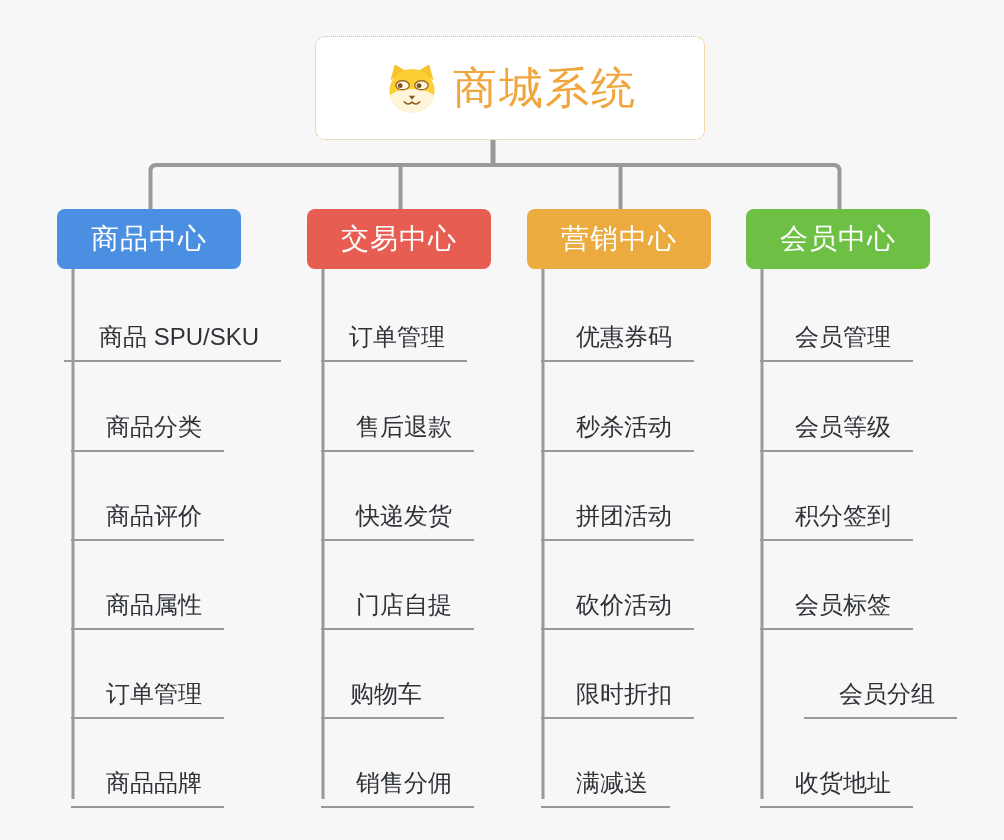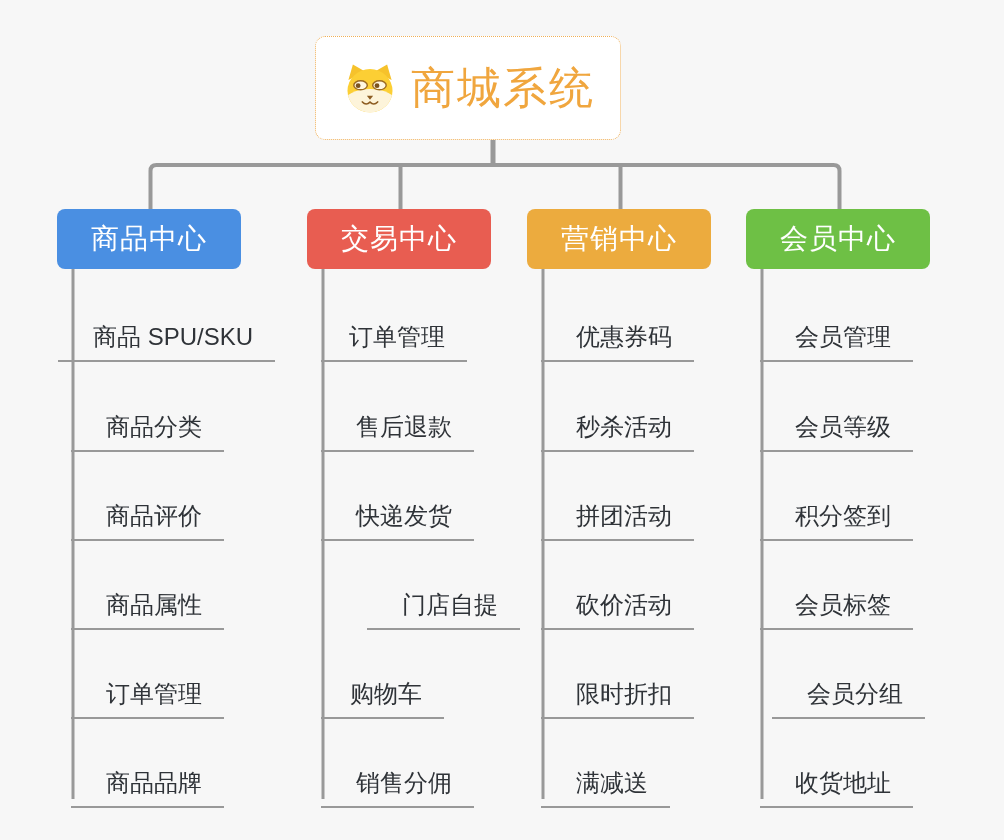--- a/index.html
+++ b/index.html
@@ -12,21 +12,21 @@
     width:1004px;height:840px;
     background:#f7f7f7;
     overflow:hidden;
   }
   svg.connectors{
     position:absolute;left:0;top:0;
     pointer-events:none;
   }
   .root-node{
     position:absolute;
-    left:315px;top:36px;width:306px;height:104px;
+    left:315px;top:36px;width:390px;height:104px;
     background:#ffffff;
     border:1px dotted #f0b058;
     border-radius:10px;
     display:flex;align-items:center;justify-content:center;
     gap:12px;
     box-sizing:border-box;
     cursor:pointer;
   }
   .root-title{
     color:#f0a63e;
@@ -91,21 +91,21 @@
       <path d="M28.5 38.5 h7 l-3.5 4.5 z" fill="#8d5c22"></path>
       <path d="M23.5 45.5 q4.2 4.5 8.5 0.2 q4.2 4.3 8.5 -0.2" stroke="#8d5c22" stroke-width="1.8" fill="none" stroke-linecap="round"></path>
     </svg>
     <span class="root-title">商城系统</span>
   </div>
 
   <div id="branches">
       <div class="branch-node" style="left: 57px; background: rgb(74, 143, 226);">
         <span>商品中心</span>
       </div>
-      <div class="leaf-item" style="left: 58px; top: 305px;">
+      <div class="leaf-item" style="left: 64px; top: 305px;">
         <span>商品 SPU/SKU</span>
       </div>
       <div class="leaf-item" style="left: 71px; top: 395px;">
         <span>商品分类</span>
       </div>
       <div class="leaf-item" style="left: 71px; top: 484px;">
         <span>商品评价</span>
       </div>
       <div class="leaf-item" style="left: 71px; top: 573px;">
         <span>商品属性</span>
@@ -121,21 +121,21 @@
       </div>
       <div class="leaf-item" style="left: 321px; top: 305px; padding-left: 28px;">
         <span>订单管理</span>
       </div>
       <div class="leaf-item" style="left: 321px; top: 395px;">
         <span>售后退款</span>
       </div>
       <div class="leaf-item" style="left: 321px; top: 484px;">
         <span>快递发货</span>
       </div>
-      <div class="leaf-item" style="left: 321px; top: 573px; margin-left: 46px;">
+      <div class="leaf-item" style="left: 321px; top: 573px;">
         <span>门店自提</span>
       </div>
       <div class="leaf-item" style="left: 321px; top: 662px; padding-left: 29px;">
         <span>购物车</span>
       </div>
       <div class="leaf-item" style="left: 321px; top: 751px;">
         <span>销售分佣</span>
       </div>
       <div class="branch-node" style="left: 527px; background: rgb(236, 171, 62);">
         <span>营销中心</span>
@@ -166,21 +166,21 @@
       </div>
       <div class="leaf-item" style="left: 760px; top: 395px;">
         <span>会员等级</span>
       </div>
       <div class="leaf-item" style="left: 760px; top: 484px;">
         <span>积分签到</span>
       </div>
       <div class="leaf-item" style="left: 760px; top: 573px;">
         <span>会员标签</span>
       </div>
-      <div class="leaf-item" style="left: 772px; top: 662px;">
+      <div class="leaf-item" style="left: 804px; top: 662px;">
         <span>会员分组</span>
       </div>
       <div class="leaf-item" style="left: 760px; top: 751px;">
         <span>收货地址</span>
       </div>
     </div>
 
 </div>
 
 </body></html>

